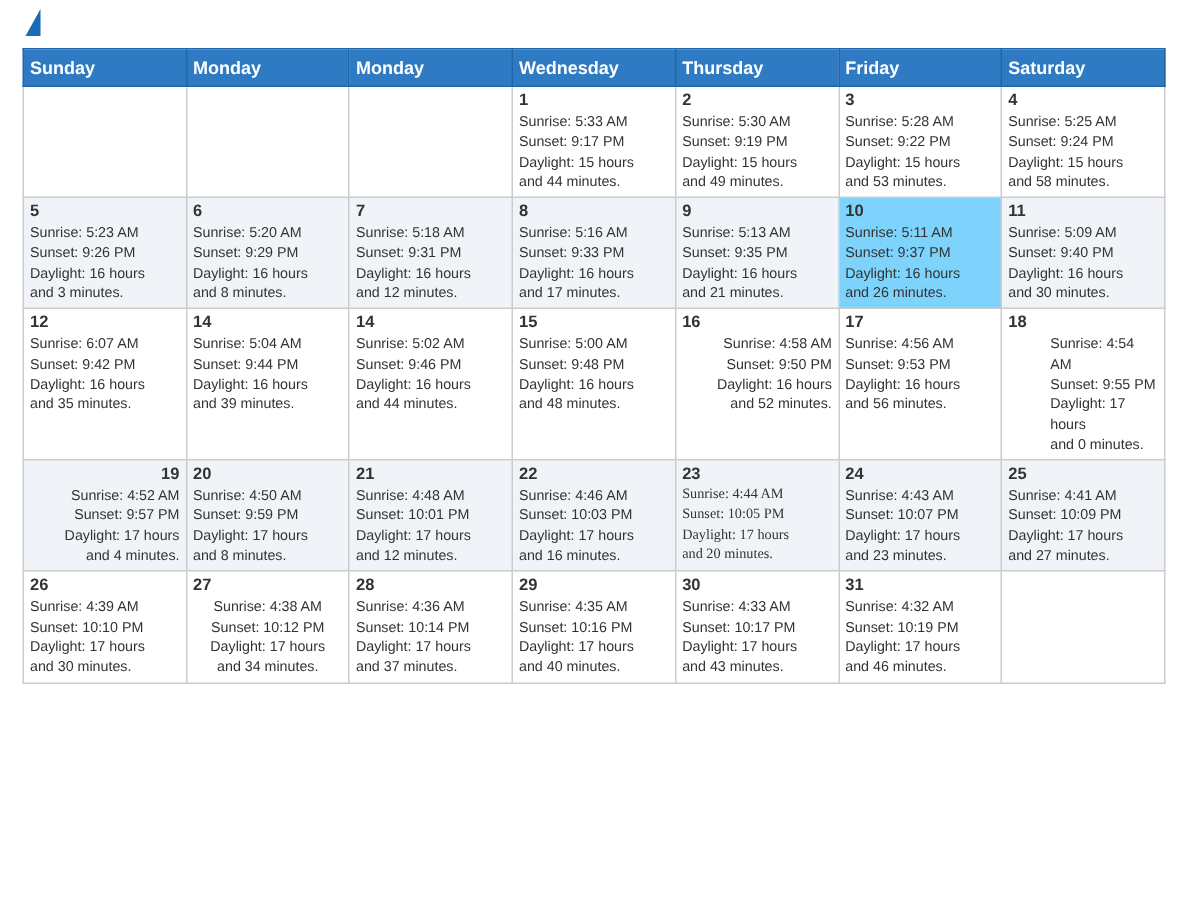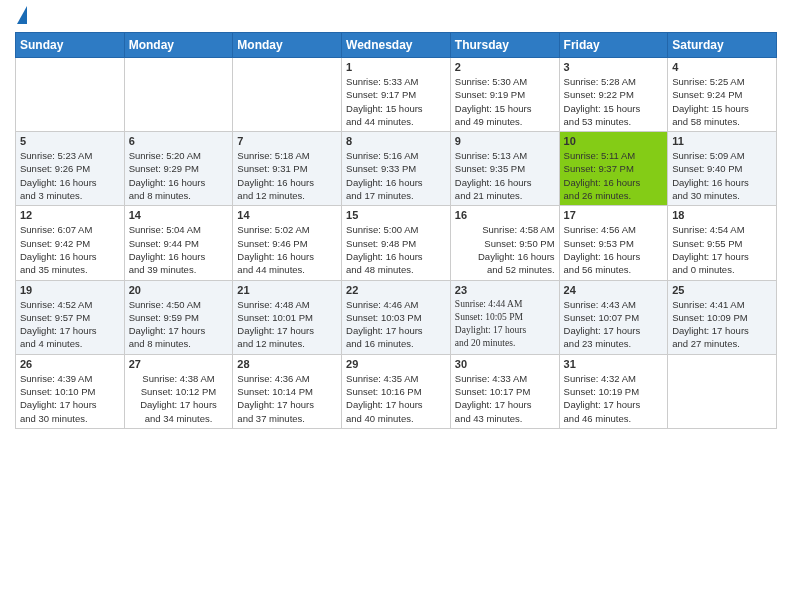--- a/index.html
+++ b/index.html
@@ -187,21 +187,21 @@
 Daylight: 16 hours
 and 17 minutes.</div>
         </td>
         <td style="background: rgb(240, 244, 248);">
           <div class="day-num">9</div>
           <div class="day-info" style="white-space: pre-line;">Sunrise: 5:13 AM
 Sunset: 9:35 PM
 Daylight: 16 hours
 and 21 minutes.</div>
         </td>
-        <td style="background: #84cc16;">
+        <td style="background: #7dd3fc;">
           <div class="day-num">10</div>
           <div class="day-info" style="white-space: pre-line;">Sunrise: 5:11 AM
 Sunset: 9:37 PM
 Daylight: 16 hours
 and 26 minutes.</div>
         </td>
         <td style="background: rgb(240, 244, 248);">
           <div class="day-num">11</div>
           <div class="day-info" style="white-space: pre-line;">Sunrise: 5:09 AM
 Sunset: 9:40 PM
@@ -247,28 +247,28 @@
         </td>
         <td>
           <div class="day-num">17</div>
           <div class="day-info" style="white-space: pre-line;">Sunrise: 4:56 AM
 Sunset: 9:53 PM
 Daylight: 16 hours
 and 56 minutes.</div>
         </td>
         <td>
           <div class="day-num">18</div>
-          <div class="day-info" style="white-space: pre-line;">Sunrise: 4:54 AM
+          <div class="day-info" style="white-space: pre-line; margin-left: 28px;">Sunrise: 4:54 AM
 Sunset: 9:55 PM
 Daylight: 17 hours
 and 0 minutes.</div>
         </td>
       </tr>
       <tr>
-        <td style="background: rgb(240, 244, 248);">
+        <td style="background: rgb(240, 244, 248); text-align: right;">
           <div class="day-num">19</div>
           <div class="day-info" style="white-space: pre-line;">Sunrise: 4:52 AM
 Sunset: 9:57 PM
 Daylight: 17 hours
 and 4 minutes.</div>
         </td>
         <td style="background: rgb(240, 244, 248);">
           <div class="day-num">20</div>
           <div class="day-info" style="white-space: pre-line;">Sunrise: 4:50 AM
 Sunset: 9:59 PM

